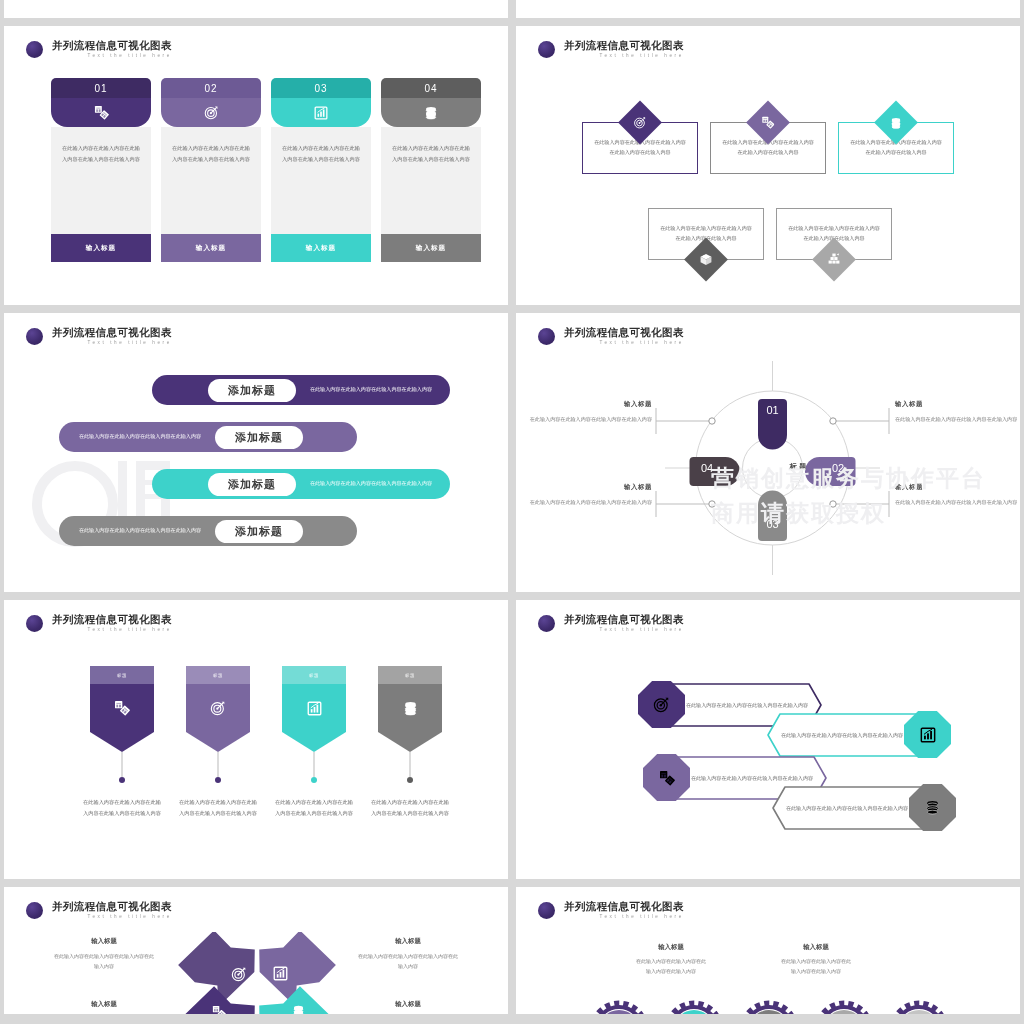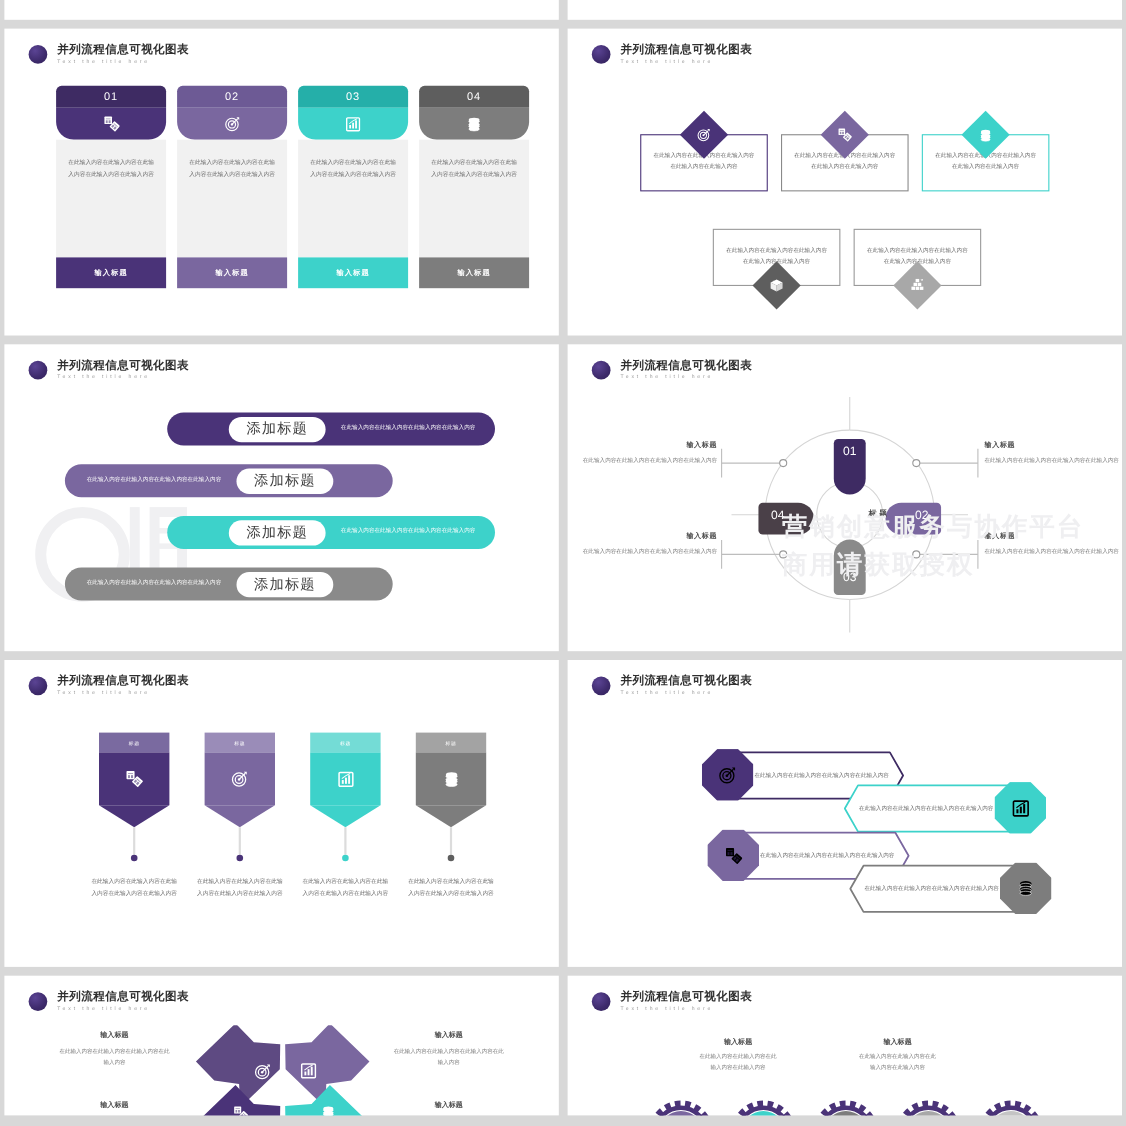--- a/index.html
+++ b/index.html
@@ -23,21 +23,21 @@
     overflow:hidden;
     box-sizing:border-box;
   }
   .slide.partial-top{height:18px;}
   .slide.partial-bot{height:127px;}
 
   
   .hdr{position:absolute;left:22px;top:14px;display:flex;align-items:center;gap:9px;}
   .hdr-dot{width:17px;height:17px;border-radius:50%;
     background:radial-gradient(circle at 35% 30%,#5b4494 0%,#3d2a6b 60%,#32215a 100%);}
-  .hdr-txt{display:flex;flex-direction:column;line-height:1;}
+  .hdr-txt{display:flex;flex-direction:column;line-height:1;text-align:right;}
   .hdr-title{font-size:10.5px;font-weight:bold;color:#2f2f2f;letter-spacing:.4px;}
   .hdr-sub{font-size:4.6px;color:#9b9b9b;letter-spacing:2.6px;margin-top:3px;}
 
   
   .wm{position:absolute;inset:0;pointer-events:none;z-index:5;}
   .wm-txt{position:absolute;color:#efeff1;font-size:23px;font-weight:bold;letter-spacing:2px;white-space:nowrap;}
   .wm-l1{left:195px;top:150px;}
   .wm-l2{left:195px;top:185px;}
   .wm-logo{position:absolute;left:28px;top:148px;width:138px;height:72px;}
   .wm-ring{position:absolute;left:0;top:0;width:66px;height:66px;border:10px solid #f0f0f2;border-radius:50%;}
@@ -70,21 +70,21 @@
           display:flex;align-items:center;justify-content:center;}
   .s2-box .dia .gi{transform:rotate(-45deg);color:#fff;display:flex;}
   .s2-row.r1 .dia{top:-16px;}
   .s2-row.r2 .dia{bottom:-16px;}
 
   
   .pill{position:absolute;height:30px;border-radius:15px;display:flex;align-items:center;}
   .pill .ptxt{font-size:5.1px;line-height:1.95;color:#fff;text-align:center;width:150px;}
   .pill .pbtn{width:88px;height:23px;background:#fff;border-radius:12px;
               display:flex;align-items:center;justify-content:center;
-              font-size:13px;font-weight:normal;color:#3c3c3c;letter-spacing:1px;}
+              font-size:11px;font-weight:bold;color:#3c3c3c;letter-spacing:1px;}
 
   
   .s4{position:absolute;left:0;top:0;width:504px;height:279px;}
   .s4-lbl{position:absolute;width:124px;}
   .s4-lbl .t{font-size:6.4px;font-weight:bold;color:#4a4a4a;margin-bottom:5px;letter-spacing:.6px;}
   .s4-lbl .d{font-size:5.1px;line-height:2.0;color:#7b7b7b;}
   .s4-lbl.left{text-align:right;}
   .s4-lbl.right{text-align:left;}
 
   

